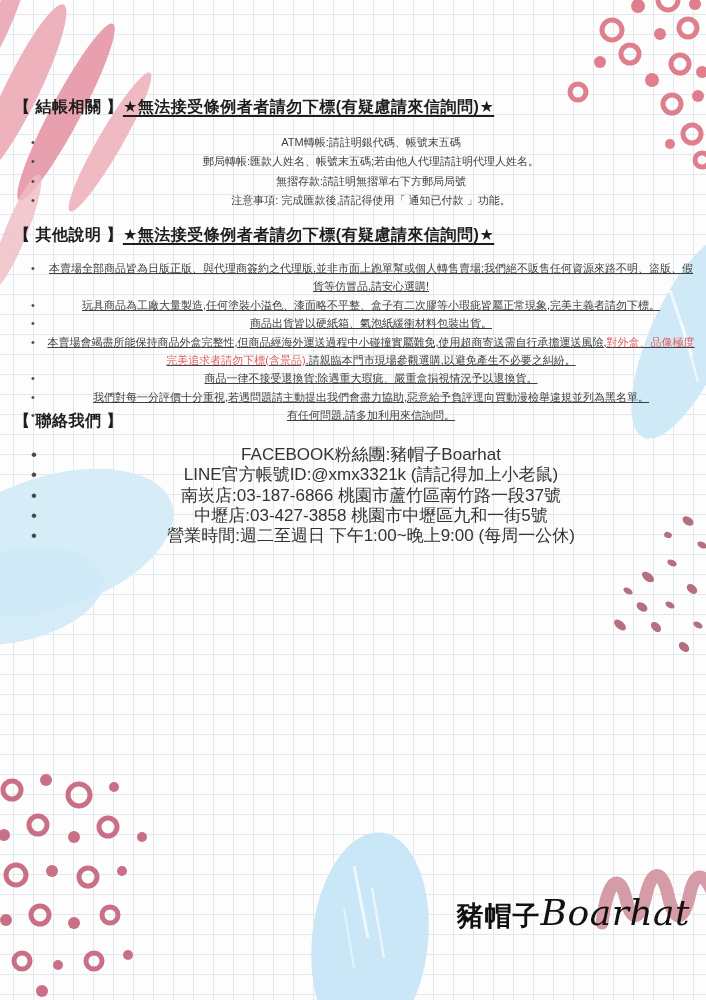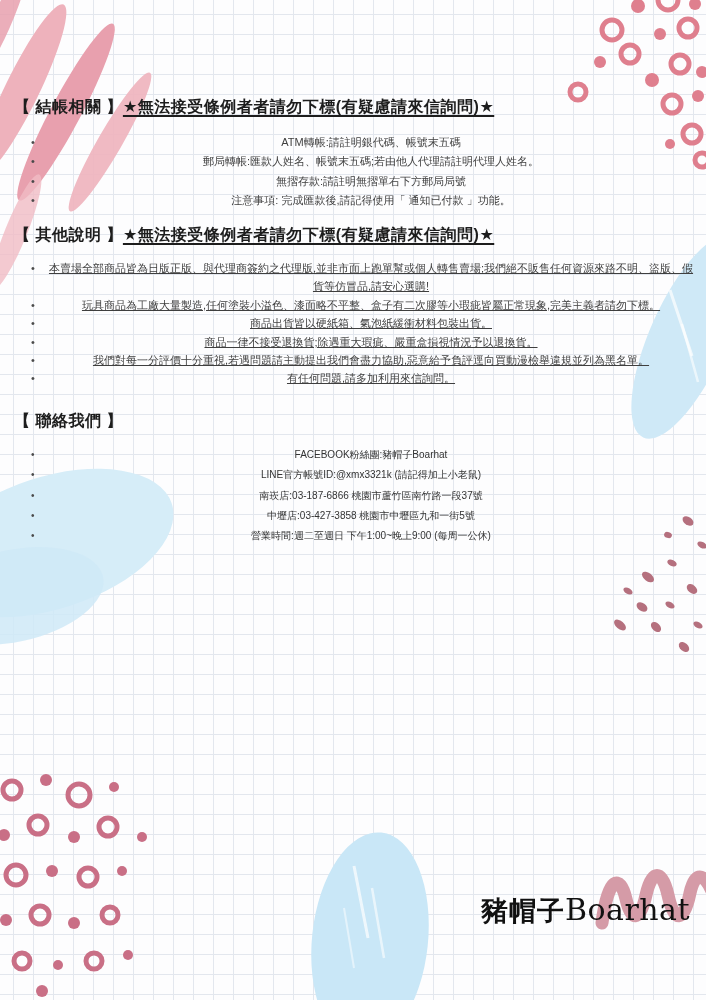--- a/index.html
+++ b/index.html
@@ -20,24 +20,24 @@
   .sec{position:absolute;left:14px;width:684px;z-index:2;}
   .heading{margin:0;font-size:16px;line-height:22px;font-weight:bold;color:#1d1d1d;letter-spacing:.5px;}
   .starred{text-decoration:underline;text-decoration-thickness:1.5px;text-underline-offset:3px;}
   ul.bullets{list-style:none;margin:15px 0 0 0;padding:0 0 0 30px;text-align:center;}
   ul.bullets li{position:relative;font-size:11px;line-height:19.3px;color:#3f3f3f;}
   ul.bullets li::before{content:"•";position:absolute;left:-13px;top:0;color:#4a4a4a;}
   .sec-other ul.bullets{margin-top:13px;text-decoration:underline;}
   .sec-other ul.bullets li{line-height:18.4px;}
   .red{color:var(--red-warning,#e25f5f);}
   .sec-contact ul.bullets{margin-top:13px;}
-  .sec-contact ul.bullets li{font-size:10px;line-height:20.3px;color:#333;}
+  .sec-contact ul.bullets li{font-size:17px;line-height:20.3px;color:#333;}
   .logo{position:absolute;right:16px;top:892px;z-index:2;white-space:nowrap;color:#111;}
   .logo-cjk{font-size:27px;font-weight:bold;letter-spacing:1px;margin-left:20px;}
-  .logo-latin{font-family:"DejaVu Serif","Liberation Serif",serif;font-size:30px;letter-spacing:.5px;text-align:right;}
+  .logo-latin{font-family:"DejaVu Serif","Liberation Serif",serif;font-style:italic;font-size:36px;letter-spacing:.5px;text-align:right;}
   .ring{fill:none;stroke-width:5;}
 </style>
 </head>
 <body>
 
 <div class="page">
 
   <svg class="deco" style="left:-30px;top:-20px" width="200" height="330" viewBox="0 0 200 330">
     <ellipse cx="30" cy="45" rx="10" ry="62" transform="rotate(24 30 45)" fill="#e8a0ae" opacity="0.85"></ellipse>
     <ellipse cx="52" cy="110" rx="17" ry="95" transform="rotate(26 52 110)" fill="#eeb2bc"></ellipse>
@@ -144,20 +144,21 @@
       <li>注意事項: 完成匯款後,請記得使用「 通知已付款 」功能。</li>
     </ul>
   </section>
 
   <section class="sec sec-other" style="top:224px">
     <h2 class="heading"><span>【 其他說明 】</span><span class="starred">★無法接受條例者者請勿下標(有疑慮請來信詢問)★</span></h2>
     <ul class="bullets">
       <li>本賣場全部商品皆為日版正版、與代理商簽約之代理版,並非市面上跑單幫或個人轉售賣場;我們絕不販售任何資源來路不明、盜版、假貨等仿冒品,請安心選購!</li>
       <li class="red">玩具商品為工廠大量製造,任何塗裝小溢色、漆面略不平整、盒子有二次膠等小瑕疵皆屬正常現象,完美主義者請勿下標。</li>
       <li>商品出貨皆以硬紙箱、氣泡紙緩衝材料包裝出貨。</li>
+      <li><span>本賣場會竭盡所能保持商品外盒完整性,但商品經海外運送過程中小碰撞實屬難免,使用超商寄送需自行承擔運送風險,</span><span class="red">對外盒、品像極度完美追求者請勿下標(含景品)</span><span>,請親臨本門市現場參觀選購,以避免產生不必要之糾紛。</span></li>
       <li>商品一律不接受退換貨;除遇重大瑕疵、嚴重盒損視情況予以退換貨。</li>
       <li>我們對每一分評價十分重視,若遇問題請主動提出我們會盡力協助,惡意給予負評逕向買動漫檢舉違規並列為黑名單。</li>
       <li>有任何問題,請多加利用來信詢問。</li>
     </ul>
   </section>
 
   <section class="sec sec-contact" style="top:410px">
     <h2 class="heading"><span>【 聯絡我們 】</span></h2>
     <ul class="bullets">
       <li>FACEBOOK粉絲團:豬帽子Boarhat</li>

